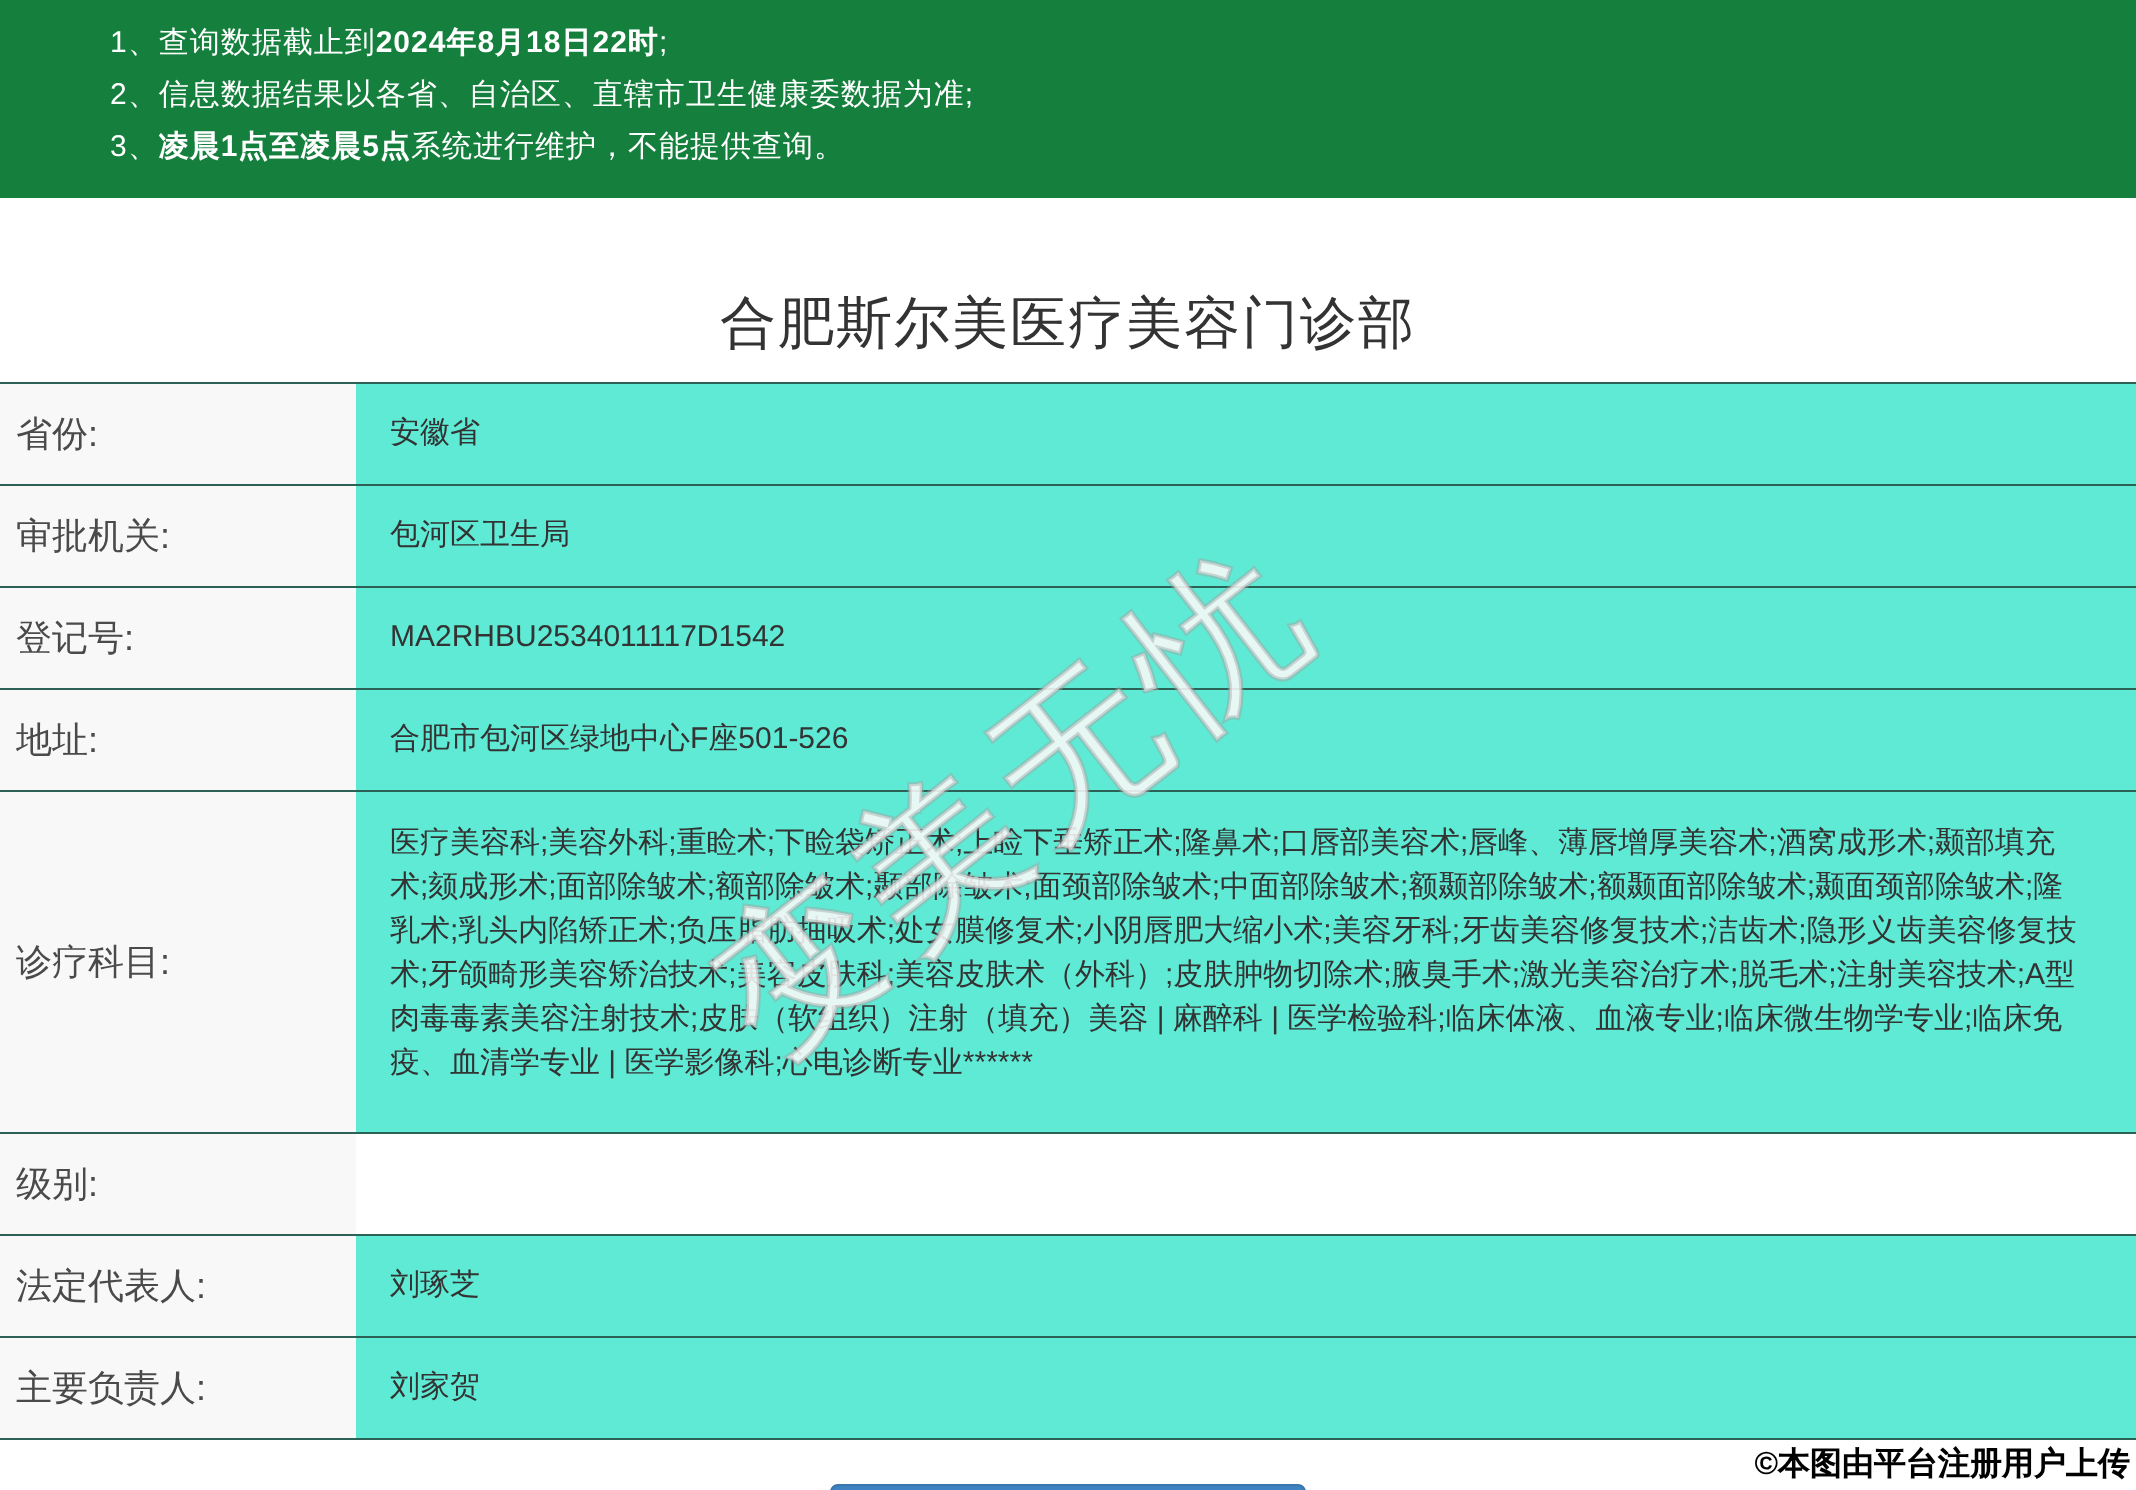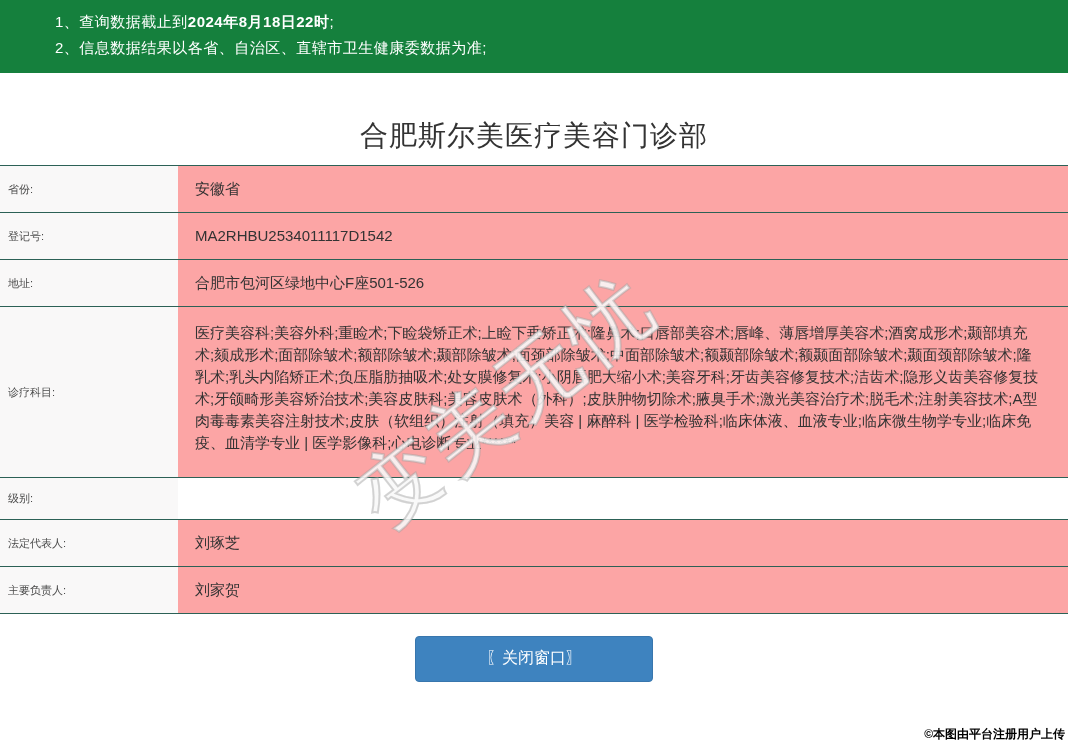--- a/index.html
+++ b/index.html
@@ -14,59 +14,64 @@
 
   
   .page-title { text-align:center; font-size:28px; font-weight:400; color:#333;
                 margin-top:44px; margin-bottom:10px; letter-spacing:1px; }
 
   
   .info-table { width:1068px; border-top:1px solid #2c6156; border-bottom:1px solid #2c6156; }
   .info-row { display:flex; border-bottom:1px solid #2c6156; }
   .info-row:last-child { border-bottom:none; }
   .cell-label { width:178px; min-width:178px; background:#f9f8f8; color:#4a4a4a;
-                font-size:11px; padding:13px 6px 13px 8px; display:flex; align-items:center; }
-  .cell-value { flex:1; background:#fca5a5; color:#333; font-size:15px; line-height:22px;
+                font-size:18px; padding:13px 6px 13px 8px; display:flex; align-items:center; }
+  .cell-value { flex:1; background:#5eead4; color:#333; font-size:15px; line-height:22px;
                 padding:12px 25px 12px 17px; display:flex; align-items:center; }
   .cell-value.multiline { align-items:flex-start; padding-top:15px; padding-bottom:23px; }
 
   
   .btn-wrap { text-align:center; margin-top:22px; }
   .close-btn { display:inline-block; width:238px; padding:11px 0 12px 0; text-align:center;
                background:#3e83bf; border:1px solid #3876ad; border-radius:4px;
                color:#fff; font-size:16px; cursor:pointer; }
 
   
   .watermark { position:absolute; left:330px; top:344px; width:360px;
                transform:rotate(-38deg); transform-origin:center center;
                font-size:82px; letter-spacing:6px; white-space:nowrap;
                color:rgba(255,255,255,0.82);
                -webkit-text-stroke:2px rgba(165,165,165,0.45);
                text-shadow:0 0 1px rgba(160,160,160,0.35);
                pointer-events:none; z-index:5; }
 
   
-  .credit { position:absolute; right:3px; bottom:2px; font-size:12px; font-weight:700;
+  .credit { position:absolute; right:3px; bottom:2px; font-size:16px; font-weight:700;
             color:#000; z-index:6;
             text-shadow:0 0 2px #fff, 0 0 2px #fff; }
 </style>
 </head>
 <body>
 
 <div class="banner">
   <div class="banner-line"><span>1、查询数据截止到</span><span class="b">2024年8月18日22时</span><span>;</span></div>
   <div class="banner-line"><span>2、信息数据结果以各省、自治区、直辖市卫生健康委数据为准;</span><span class="b"></span><span></span></div>
+  <div class="banner-line"><span>3、</span><span class="b">凌晨1点至凌晨5点</span><span>系统进行维护，不能提供查询。</span></div>
 </div>
 
 <h1 class="page-title">合肥斯尔美医疗美容门诊部</h1>
 
 <div class="info-table">
   <div class="info-row">
     <div class="cell-label">省份:</div>
     <div class="cell-value">安徽省</div>
+  </div>
+  <div class="info-row">
+    <div class="cell-label">审批机关:</div>
+    <div class="cell-value">包河区卫生局</div>
   </div>
   <div class="info-row">
     <div class="cell-label">登记号:</div>
     <div class="cell-value">MA2RHBU2534011117D1542</div>
   </div>
   <div class="info-row">
     <div class="cell-label">地址:</div>
     <div class="cell-value">合肥市包河区绿地中心F座501-526</div>
   </div>
   <div class="info-row">

